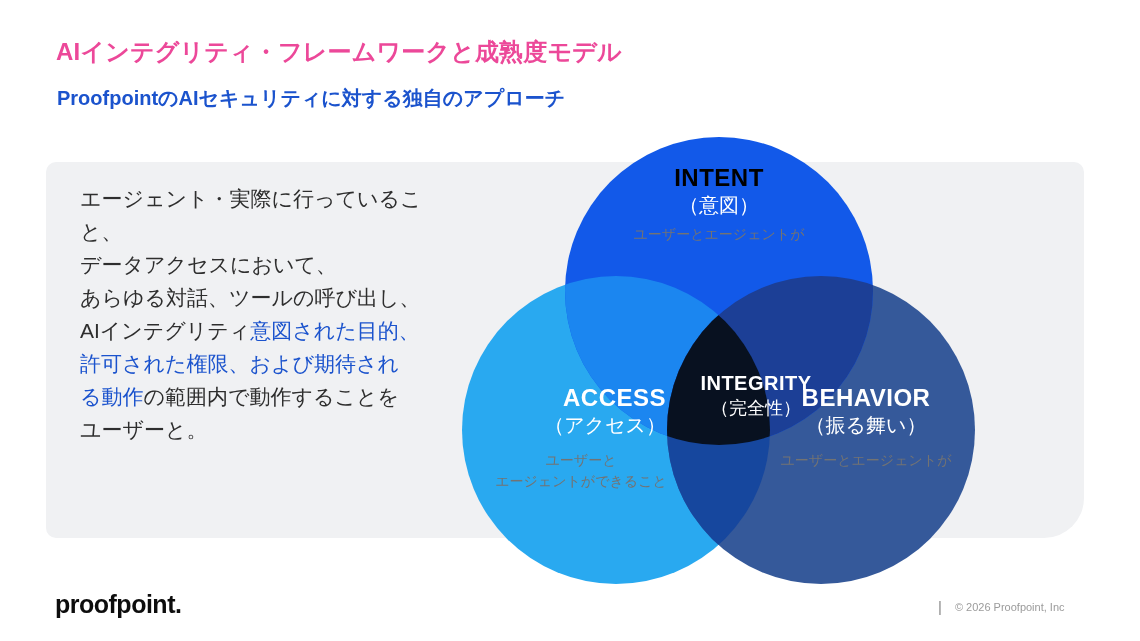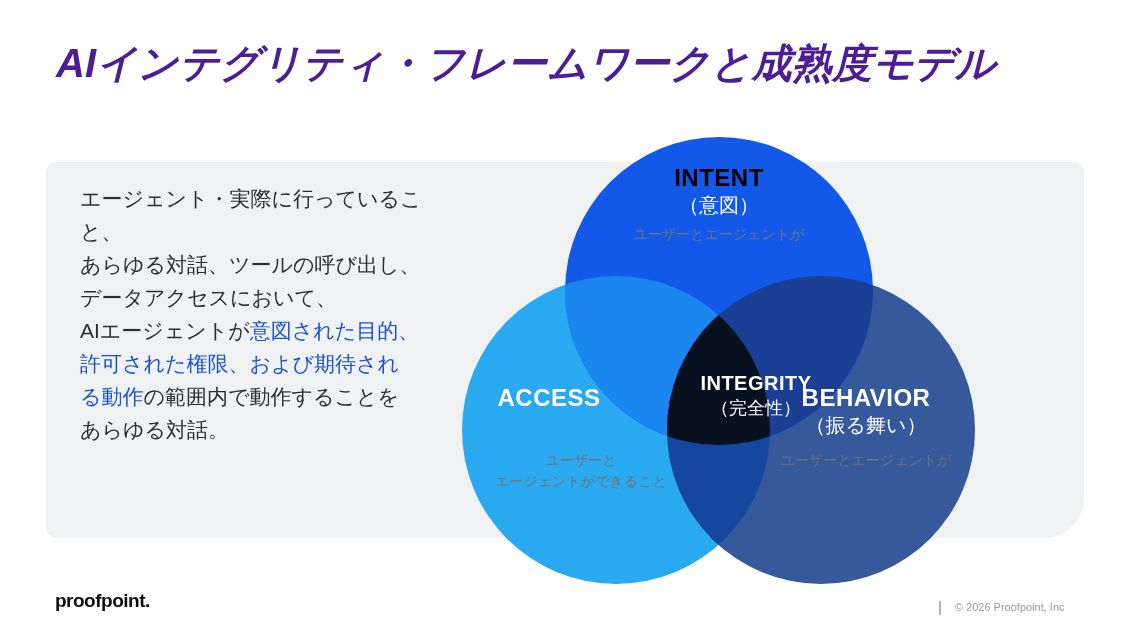--- a/index.html
+++ b/index.html
@@ -7,22 +7,22 @@
     width:1140px;height:641px;
     background:#ffffff;
     font-family:"Liberation Sans","DejaVu Sans",sans-serif;
     position:relative;overflow:hidden;
   }
   .slide{position:absolute;inset:0;background:#ffffff;}
 
   
   .title{
     position:absolute;left:56px;top:36px;
-    font-size:40px;font-weight:900;color:#4c1d95;
-    letter-spacing:0.2px;white-space:nowrap;font-style:italic;
+    font-size:24px;font-weight:900;color:#ec4899;
+    letter-spacing:0.2px;white-space:nowrap;
   }
   .subtitle{
     position:absolute;left:57px;top:85px;
     font-size:20px;font-weight:700;color:#1b53cd;
     white-space:nowrap;
   }
 
   
   .panel{
     position:absolute;left:46px;top:162px;
@@ -44,47 +44,48 @@
   .vlabel .big{font-size:24px;font-weight:700;letter-spacing:0.5px;line-height:28px;}
   .vlabel .jp{font-size:20px;font-weight:400;line-height:26px;}
   .vdesc{position:absolute;color:#737373;font-size:14px;line-height:21px;}
   .intent-big{color:#000000;}
   .center-label .big{font-size:20px;letter-spacing:0.5px;line-height:24px;}
   .center-label .jp{font-size:18px;line-height:26px;}
 
   
   .logo{
     position:absolute;left:55px;top:590px;
-    font-size:19px;font-weight:800;color:#0d0d0d;
+    font-size:25px;font-weight:800;color:#0d0d0d;
     letter-spacing:-0.5px;
   }
   .copyright{
     position:absolute;left:938px;top:598px;
     display:flex;align-items:center;gap:13px;
     color:#9b9b9b;font-size:11px;
   }
   .copyright .bar{color:#8a8a8a;font-size:15px;font-weight:300;}
 </style>
 </head>
 <body>
 
 <div class="slide">
 
   <div class="title">AIインテグリティ・フレームワークと成熟度モデル</div>
+  <div class="subtitle">ProofpointのAIセキュリティに対する独自のアプローチ</div>
 
   <div class="panel"></div>
 
   <div class="para">
     <div class="pline"><span>エージェント・実際に行っていること、</span></div>
+    <div class="pline"><span>データアクセスにおいて、</span></div>
     <div class="pline"><span>あらゆる対話、ツールの呼び出し、</span></div>
-    <div class="pline"><span>データアクセスにおいて、</span></div>
-    <div class="pline"><span>AIエージェントが</span><span class="em">意図された目的、</span></div>
+    <div class="pline"><span>AIインテグリティ</span><span class="em">意図された目的、</span></div>
     <div class="pline"><span class="em">許可された権限、および期待され</span></div>
     <div class="pline"><span class="em">る動作</span><span>の範囲内で動作することを</span></div>
-    <div class="pline"><span>あらゆる対話。</span></div>
+    <div class="pline"><span>ユーザーと。</span></div>
   </div>
 
   <div class="venn">
     <svg width="660" height="470" viewBox="0 0 660 470">
       <defs>
         <clipPath id="clipA">
             <circle cx="176" cy="300" r="154"></circle>
           </clipPath>
         <clipPath id="clipB">
             <circle cx="381" cy="300" r="154"></circle>
@@ -110,22 +111,23 @@
     </svg>
 
     <div class="vlabel" style="left:169px;top:34px;width:220px;">
       <div class="big intent-big">INTENT</div>
       <div class="jp">（意図）</div>
       <div class="vdesc" style="position:static;margin-top:6px;">
         <div>ユーザーとエージェントが</div>
       </div>
     </div>
 
-    <div class="vlabel" style="left:9px;top:254px;width:200px;">
+    <div class="vlabel" style="left:26px;top:254px;width:200px;text-align:right;">
       <div class="big">ACCESS</div>
+      <div class="jp">（アクセス）</div>
     </div>
     <div class="vdesc" style="left:51px;top:320px;width:180px;text-align:center;">
       <div>ユーザーと</div>
       <div>エージェントができること</div>
     </div>
 
     <div class="vlabel" style="left:316px;top:254px;width:220px;">
       <div class="big">BEHAVIOR</div>
       <div class="jp">（振る舞い）</div>
     </div>

